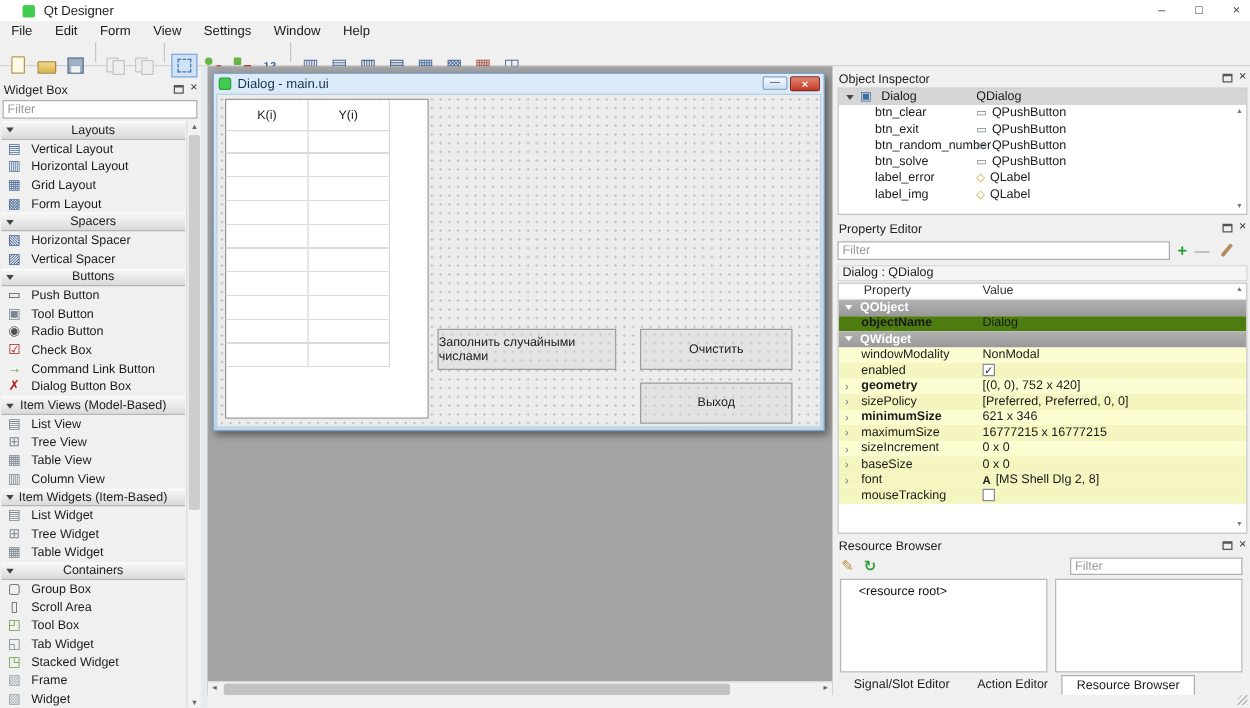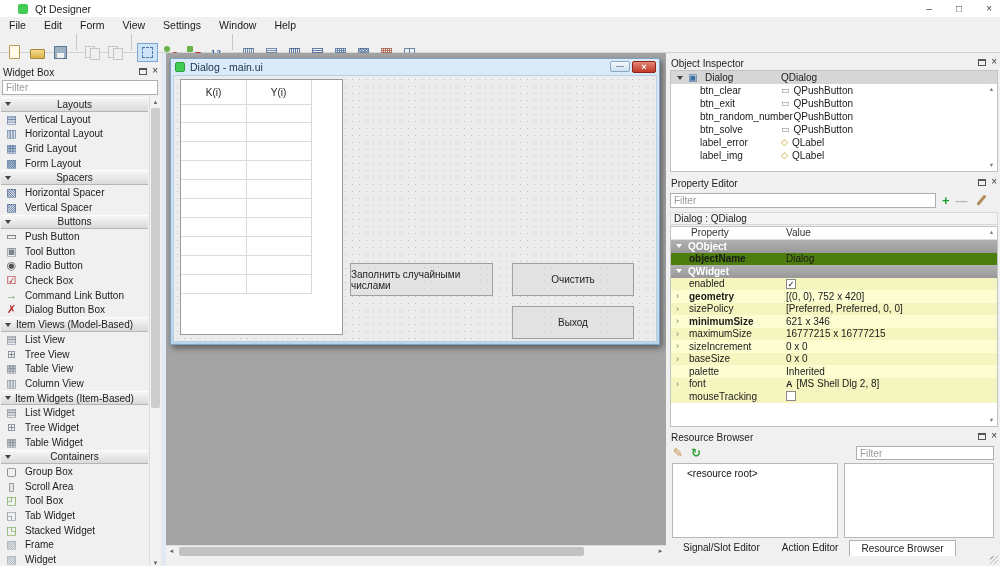--- a/index.html
+++ b/index.html
@@ -507,20 +507,24 @@
           <span class="nm">QObject</span>
         </div>
       <div class="pe-row hl b">
           <span class="nm">objectName</span>
           <span class="val">Dialog</span>
         </div>
       <div class="pe-row g">
           <span class="exp expw" style="position:absolute;left:5px"></span>
           <span class="nm">QWidget</span>
         </div>
+      <div class="pe-row y1">
+          <span class="nm">windowModality</span>
+          <span class="val">NonModal</span>
+        </div>
       <div class="pe-row y2">
           <span class="nm">enabled</span>
           <span class="val">
             <span class="cb">✓</span>
           </span>
         </div>
       <div class="pe-row y1 b">
           <span class="px">›</span>
           <span class="nm">geometry</span>
           <span class="val">[(0, 0), 752 x 420]</span>
@@ -542,24 +546,20 @@
         </div>
       <div class="pe-row y1">
           <span class="px">›</span>
           <span class="nm">sizeIncrement</span>
           <span class="val">0 x 0</span>
         </div>
       <div class="pe-row y2">
           <span class="px">›</span>
           <span class="nm">baseSize</span>
           <span class="val">0 x 0</span>
-        </div>
-      <div class="pe-row y1">
-          <span class="nm">palette</span>
-          <span class="val">Inherited</span>
         </div>
       <div class="pe-row y2">
           <span class="px">›</span>
           <span class="nm">font</span>
           <span class="val">
             <span class="valico">A</span>
             <span>[MS Shell Dlg 2, 8]</span>
           </span>
         </div>
       <div class="pe-row y2">

